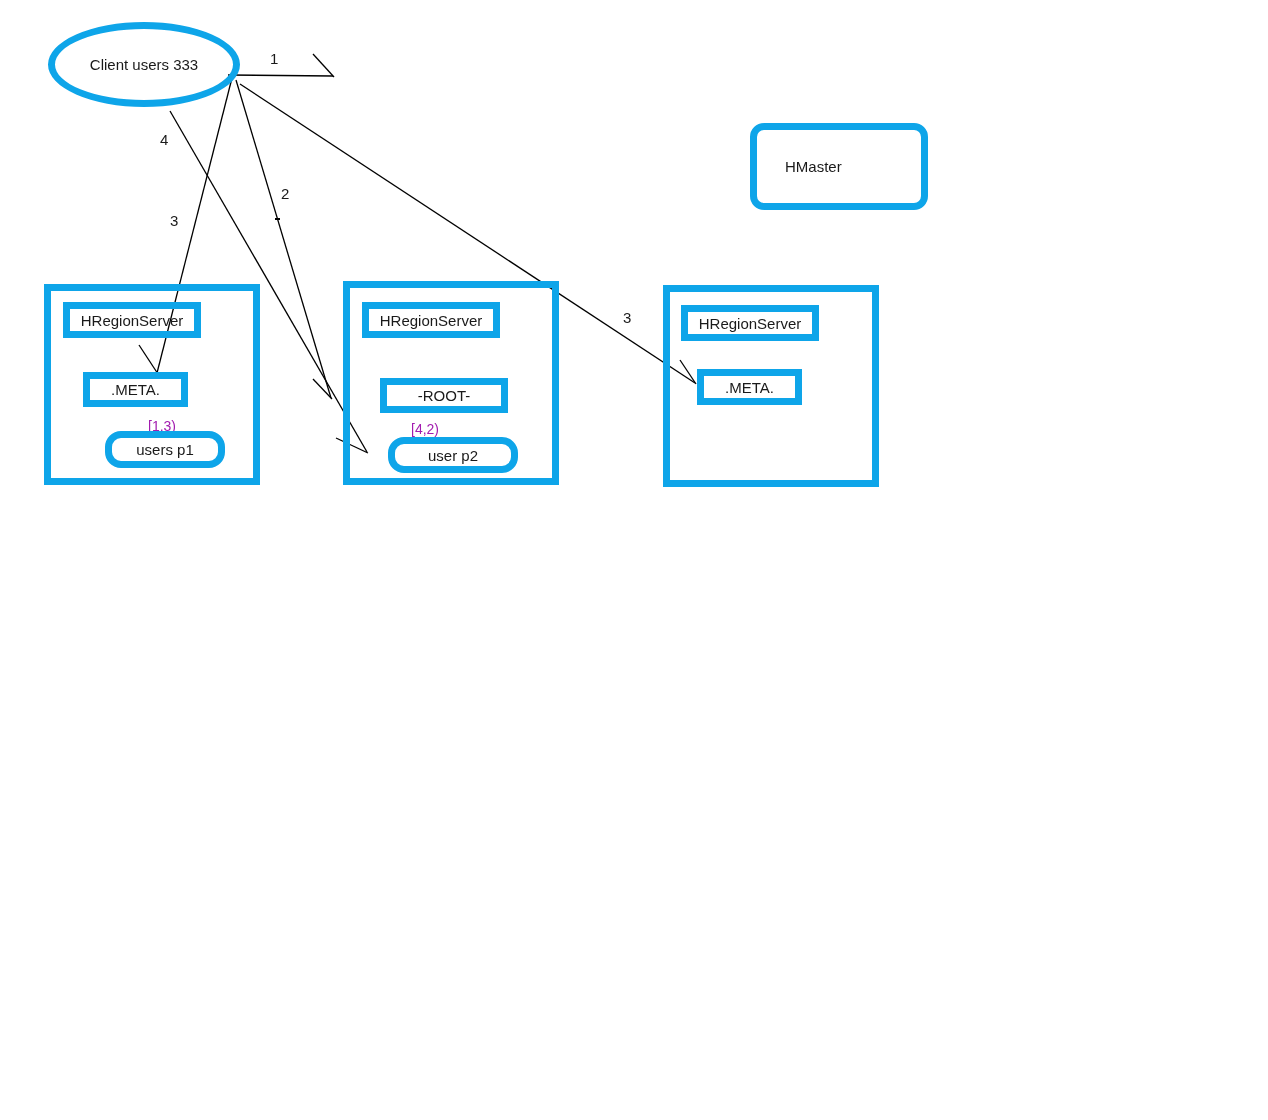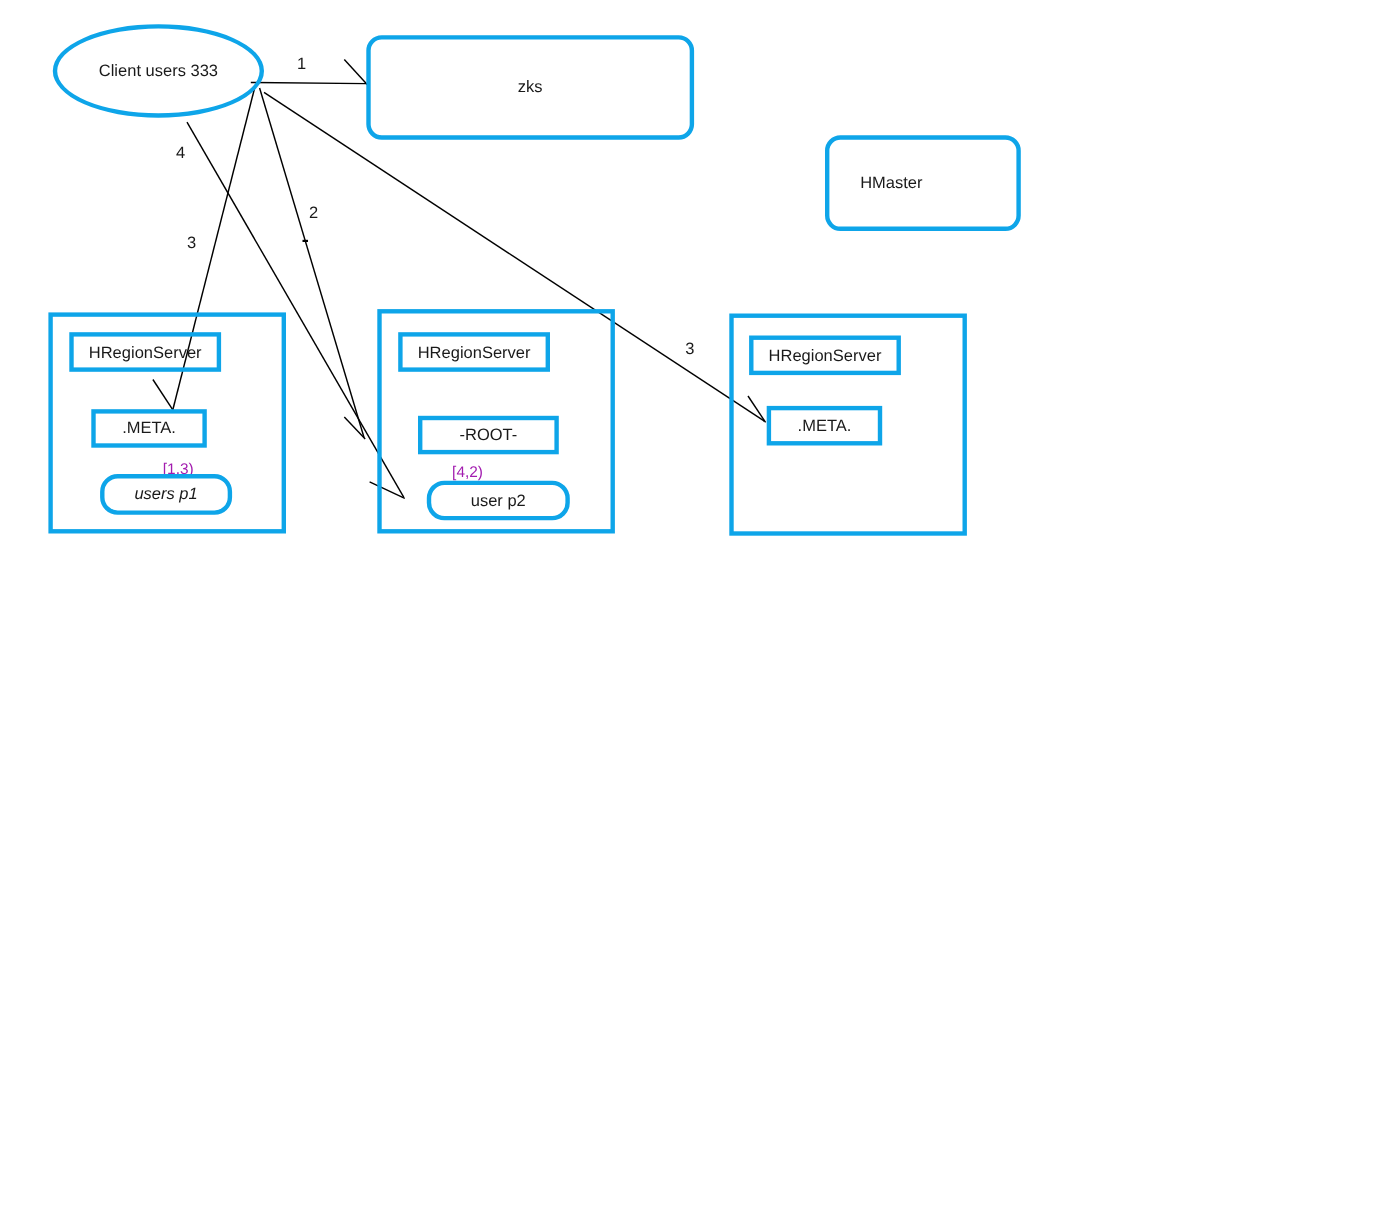--- a/index.html
+++ b/index.html
@@ -22,21 +22,21 @@
     position: absolute;
     left: 0;
     top: 0;
     width: 1268px;
     height: 1120px;
     pointer-events: none;
   }
   .node {
     position: absolute;
     box-sizing: border-box;
-    border: 4px solid #0ea5e9;
+    border: 7px solid #0ea5e9;
     background: transparent;
     display: flex;
     align-items: center;
     justify-content: center;
     font-size: 15px;
     color: #1a1a1a;
     white-space: nowrap;
   }
   .node.ellipse {
     border-radius: 50%;
@@ -103,37 +103,34 @@
     <g>
       <path d="M240 84 L695 383" stroke="#000" stroke-width="1.3" fill="none"></path>
       <path d="M680 360 L696 384" stroke="#000" stroke-width="1.3" fill="none"></path>
     </g>
   </svg>
 
   <div class="node ellipse" style="left:48px; top:22px; width:192px; height:85px;">
     <span>Client    users  333</span>
   </div>
 
-  <div class="node rounded-lg" style="left:333px; top:32px; width:298px; height:95px;">
-    <span>zks</span>
-  </div>
 
   <div class="node rounded-lg left-text" style="left:750px; top:123px; width:178px; height:87px;">
     <span>HMaster</span>
   </div>
 
   <div class="node container" style="left:44px; top:284px; width:216px; height:201px;"></div>
   <div class="node" style="left:63px; top:302px; width:138px; height:36px;">
     <span>HRegionServer</span>
   </div>
   <div class="node" style="left:83px; top:372px; width:105px; height:35px;">
     <span>.META.</span>
   </div>
   <div class="range-label" style="left:148px; top:418px;">[1,3)</div>
-  <div class="node rounded-pill" style="left:91px; top:431px; width:120px; height:37px;font-style:italic;">
+  <div class="node rounded-pill" style="left:105px; top:431px; width:120px; height:37px;">
     <span>users  p1</span>
   </div>
 
   <div class="node container" style="left:343px; top:281px; width:216px; height:204px;"></div>
   <div class="node" style="left:362px; top:302px; width:138px; height:36px;">
     <span>HRegionServer</span>
   </div>
   <div class="node" style="left:380px; top:378px; width:128px; height:35px;">
     <span>-ROOT-</span>
   </div>

